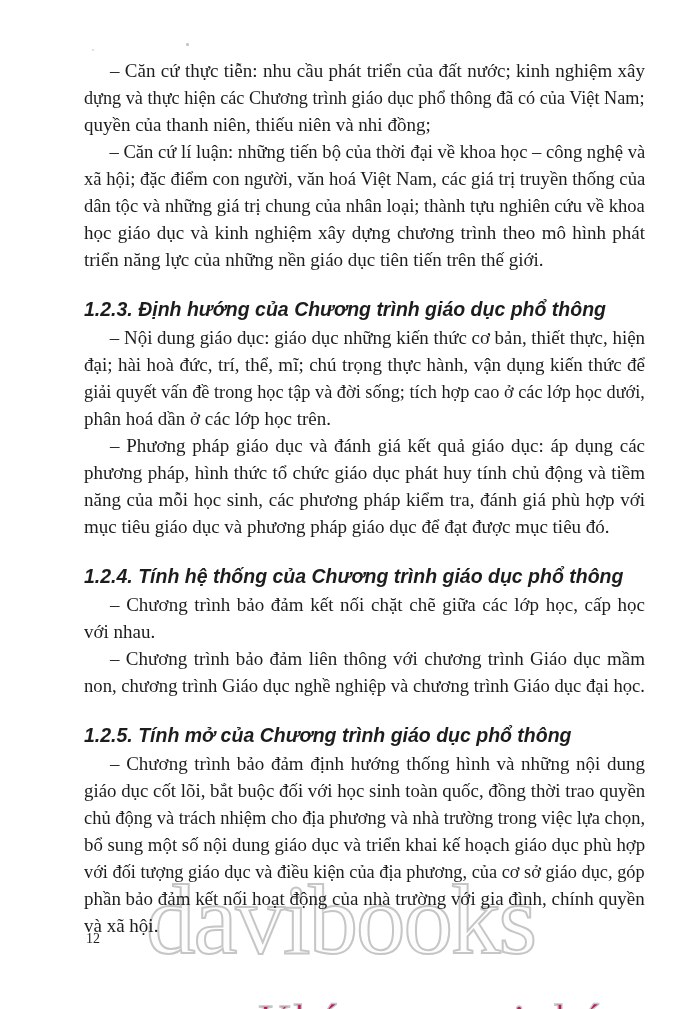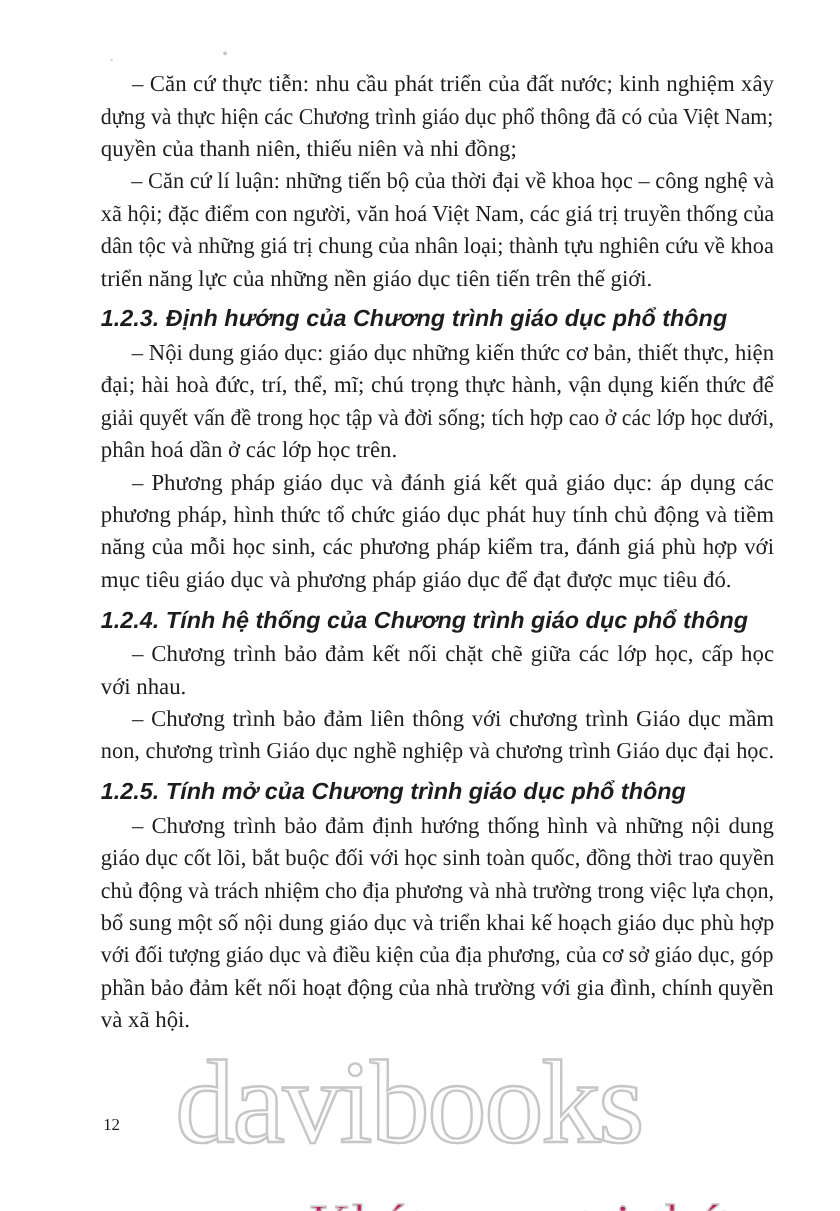--- a/index.html
+++ b/index.html
@@ -29,21 +29,21 @@
     width: 561px;
   }
   .ln.first { text-indent: 26px; }
   .ln.last  { text-align-last: left; }
   .heading {
     font-family: "Liberation Sans", "DejaVu Sans", sans-serif;
     font-style: italic;
     font-weight: 700;
     font-size: 19.5px;
     line-height: 27px;
-    margin: 7px 0 1px 0;
+    margin: 23px 0 1px 0;
     white-space: nowrap;
     transform-origin: 0 50%;
   }
 
   .page-number {
     position: absolute;
     left: 86px; top: 931px;
     font-size: 14px;
     z-index: 2;
   }
@@ -94,20 +94,21 @@
     <div>
       <div class="ln first">– Căn cứ thực tiễn: nhu cầu phát triển của đất nước; kinh nghiệm xây</div>
       <div class="ln" style="text-align-last: left; transform: scaleX(0.958974);">dựng và thực hiện các Chương trình giáo dục phổ thông đã có của Việt Nam;</div>
       <div class="ln last">quyền của thanh niên, thiếu niên và nhi đồng;</div>
     </div>
 
     <div>
       <div class="ln first" style="text-align-last: left; transform: scaleX(0.979058);">– Căn cứ lí luận: những tiến bộ của thời đại về khoa học – công nghệ và</div>
       <div class="ln" style="text-align-last: left; transform: scaleX(0.982487);">xã hội; đặc điểm con người, văn hoá Việt Nam, các giá trị truyền thống của</div>
       <div class="ln" style="text-align-last: left; transform: scaleX(0.977352);">dân tộc và những giá trị chung của nhân loại; thành tựu nghiên cứu về khoa</div>
+      <div class="ln">học giáo dục và kinh nghiệm xây dựng chương trình theo mô hình phát</div>
       <div class="ln last">triển năng lực của những nền giáo dục tiên tiến trên thế giới.</div>
     </div>
 
     <div class="heading">1.2.3. Định hướng của Chương trình giáo dục phổ thông</div>
 
 
     <div>
       <div class="ln first" style="text-align-last: left; transform: scaleX(0.994681);">– Nội dung giáo dục: giáo dục những kiến thức cơ bản, thiết thực, hiện</div>
       <div class="ln">đại; hài hoà đức, trí, thể, mĩ; chú trọng thực hành, vận dụng kiến thức để</div>
       <div class="ln" style="text-align-last: left; transform: scaleX(0.962264);">giải quyết vấn đề trong học tập và đời sống; tích hợp cao ở các lớp học dưới,</div>

